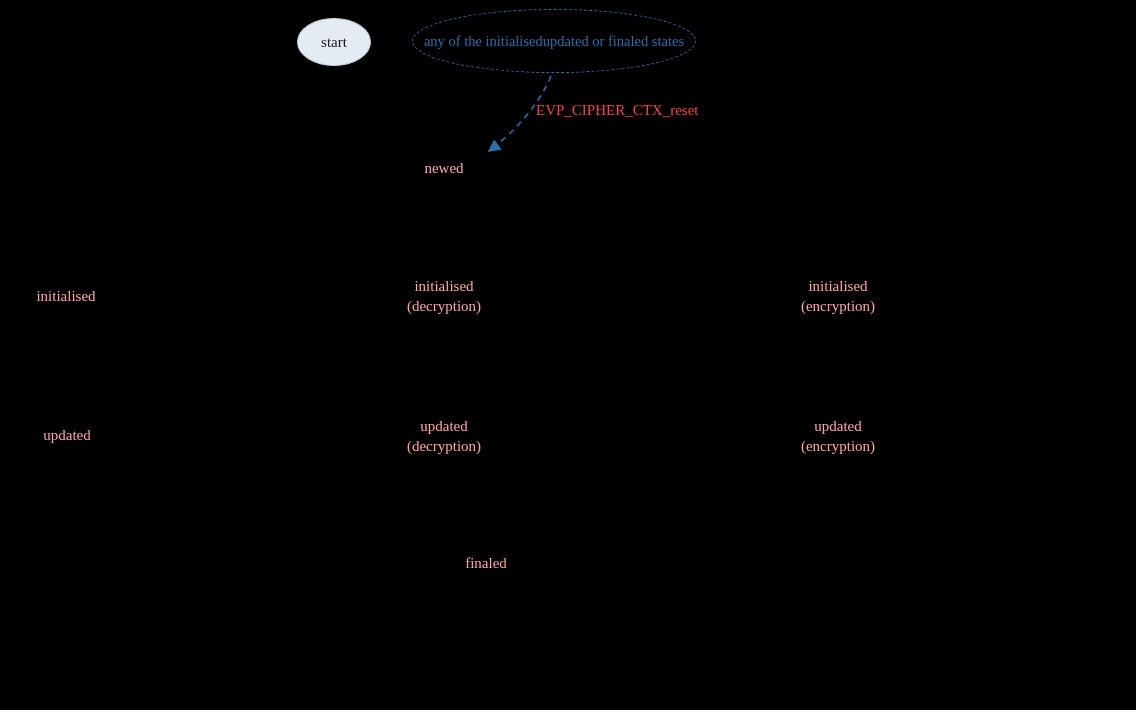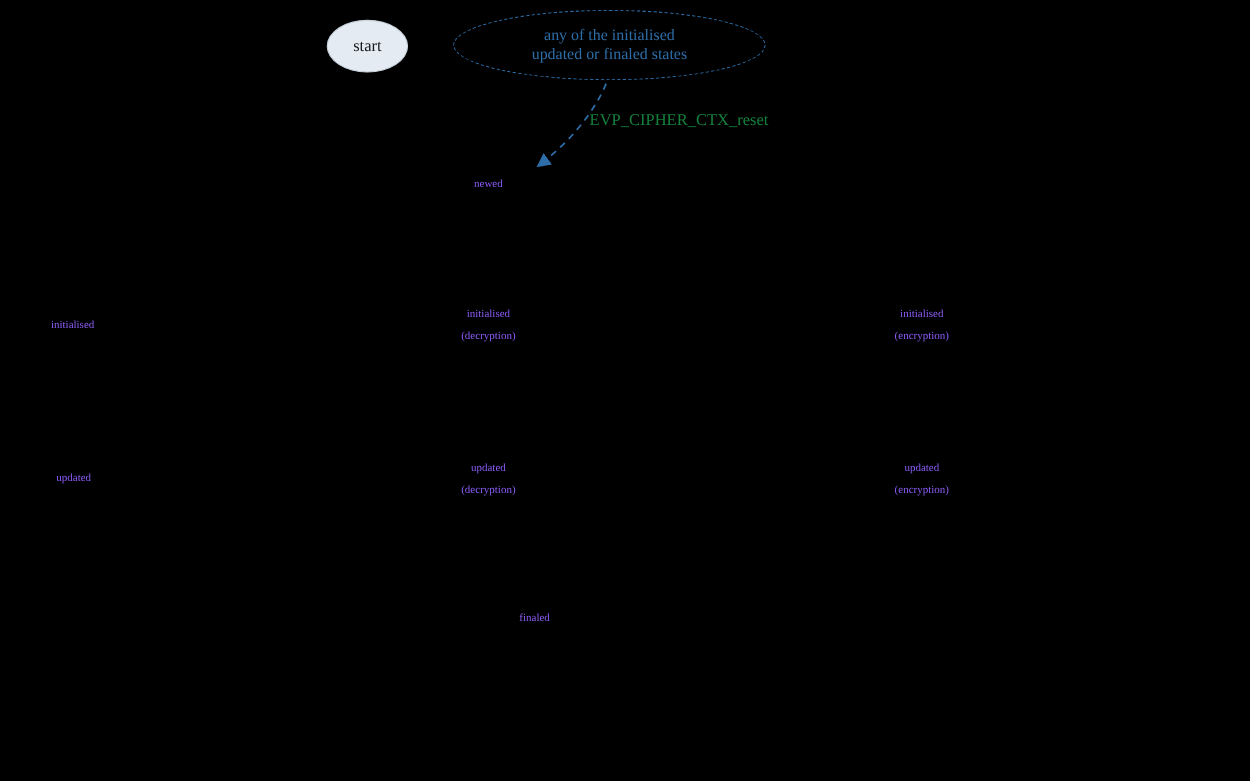--- a/index.html
+++ b/index.html
@@ -40,53 +40,52 @@
 
   
   .note-ellipse {
     position: absolute;
     left: 412px; top: 9px;
     width: 284px; height: 64px;
     border: 1.6px dashed #2d6ea8;
     border-radius: 50%;
     box-sizing: border-box;
     display: flex;
-    flex-direction: column;
     align-items: center;
     justify-content: center;
     color: #2d6ea8;
     font-size: 14.5px;
     line-height: 18px;
     text-align: center;
   }
 
   
   .state {
     position: absolute;
     transform: translateX(-50%);
-    color: #8b5cf6;
-    font-size: 10px;
+    color: #fca5a5;
+    font-size: 15px;
     line-height: 20px;
     text-align: center;
     white-space: nowrap;
   }
   .state.newed                  { left: 444px; top: 158px; }
   .state.initialised            { left: 66px;  top: 286px; }
   .state.initialised-decryption { left: 444px; top: 276px; }
   .state.initialised-encryption { left: 838px; top: 276px; }
   .state.updated                { left: 67px;  top: 425px; }
   .state.updated-decryption     { left: 444px; top: 416px; }
   .state.updated-encryption     { left: 838px; top: 416px; }
   .state.finaled                { left: 444px; top: 553px; margin-left: 42px; }
 
   
   .edge-label {
     position: absolute;
     left: 536px; top: 102px;
-    color: #15803d;
+    color: #ef4444;
     font-size: 15px;
     white-space: nowrap;
   }
 </style>
 </head>
 <body>
 
 <div class="canvas">
 
   <svg class="layer" width="1136" height="710" viewBox="0 0 1136 710">

